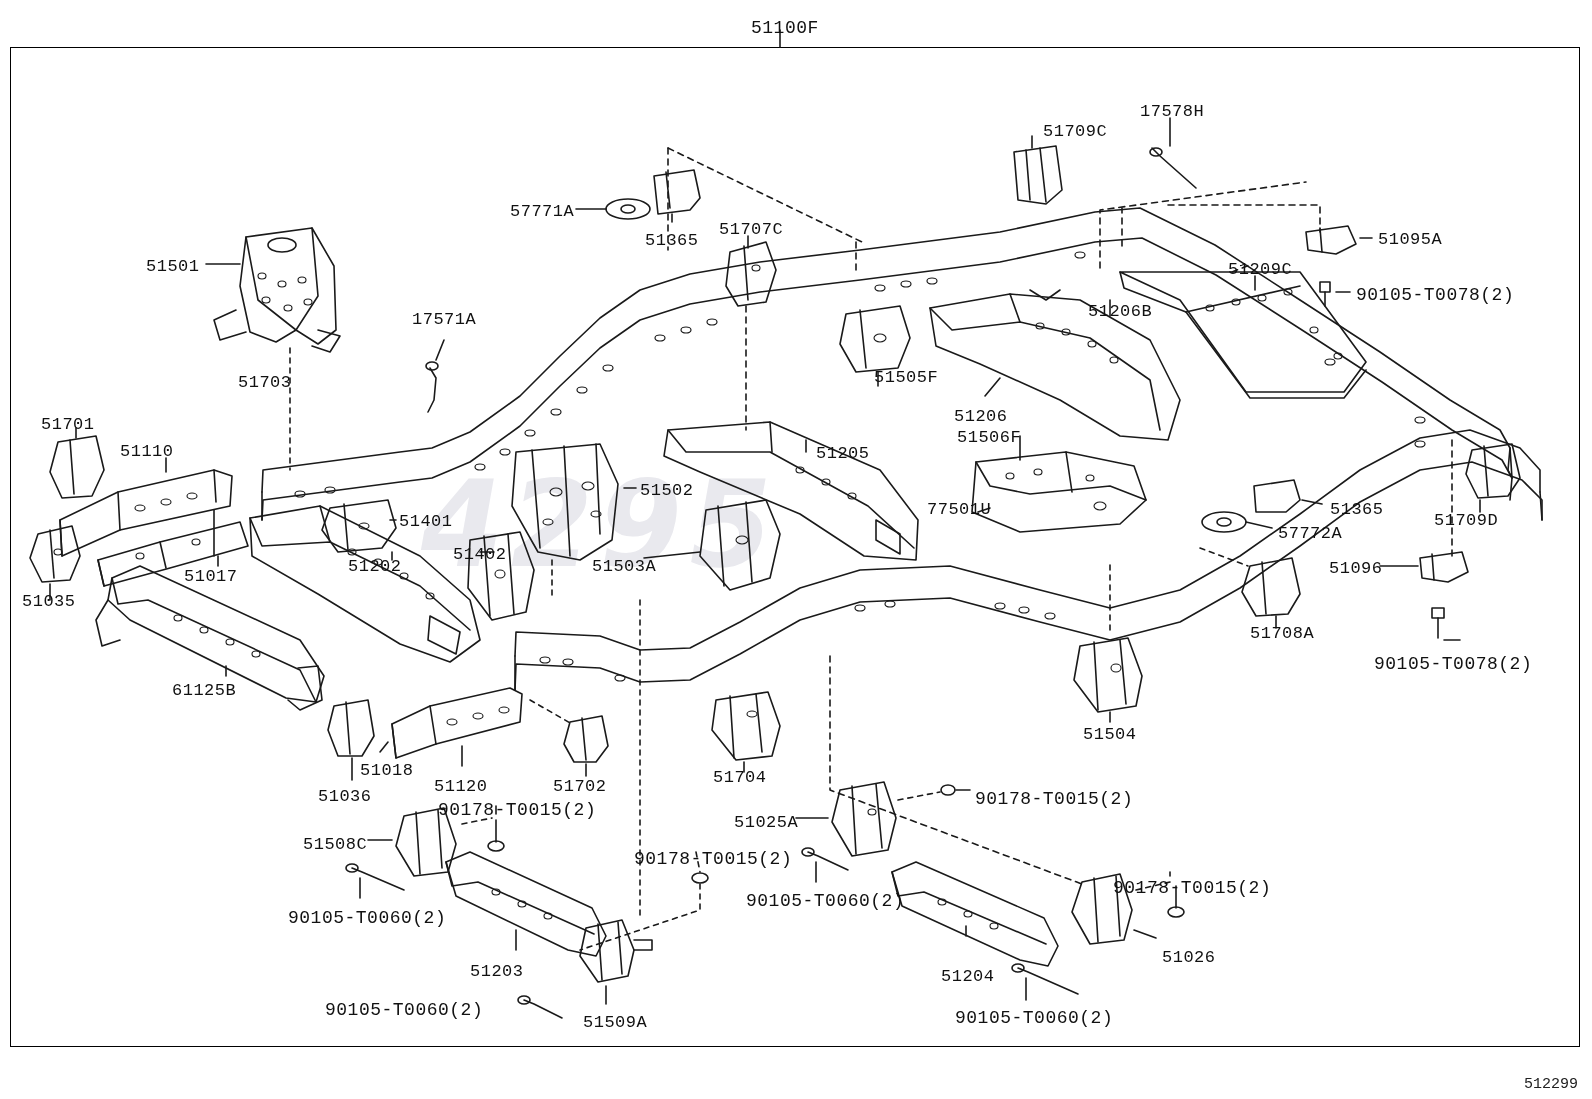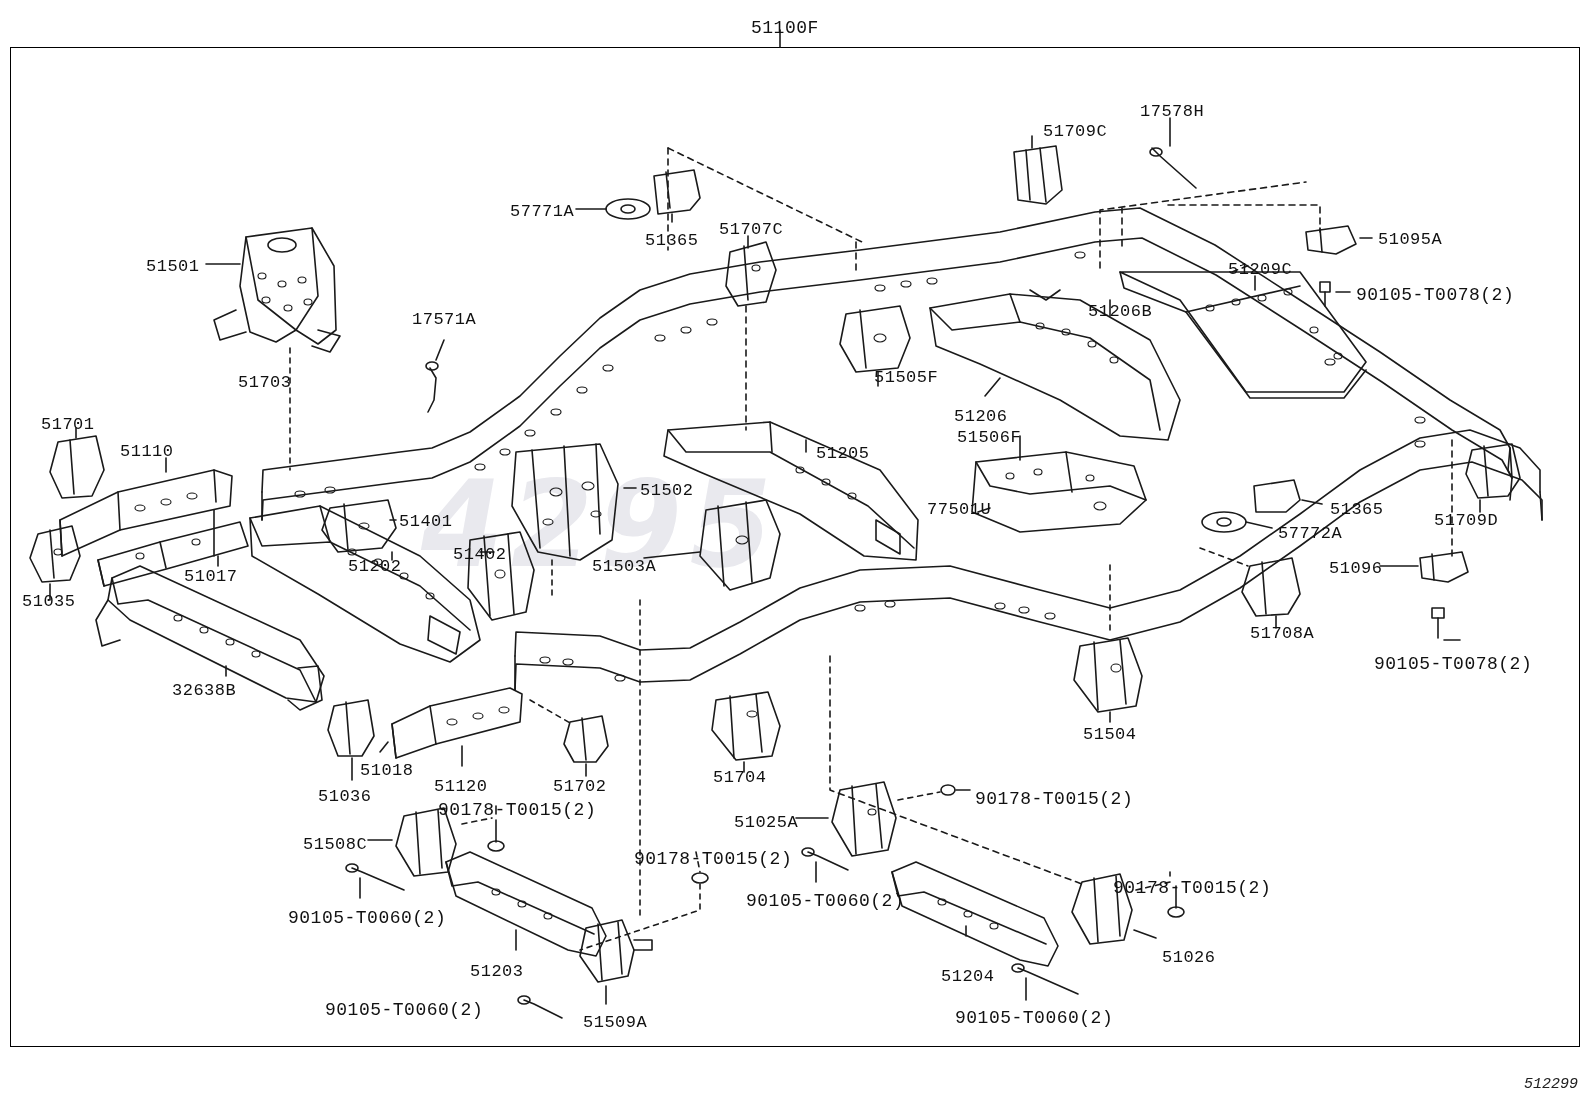--- a/index.html
+++ b/index.html
@@ -2,21 +2,21 @@
 <html><head>
 <meta charset="utf-8">
 <style>
   html,body{margin:0;padding:0;background:#ffffff;}
   body{width:1592px;height:1099px;position:relative;font-family:"Liberation Mono",monospace;color:#000;}
   #stage{position:relative;width:1592px;height:1099px;overflow:hidden;}
   #frame-border{position:absolute;left:10px;top:47px;width:1570px;height:1000px;border:1px solid #000;box-sizing:border-box;}
   .lbl{position:absolute;font-family:"Liberation Mono",monospace;font-size:17px;letter-spacing:0.5px;white-space:nowrap;color:#111;}
   .lbl.small{font-size:18px;}
   #title-label{font-size:18px;}
-  #diagram-id{position:absolute;right:14px;bottom:6px;font-size:15px;color:#222;font-style:italic;}
+  #diagram-id{position:absolute;right:14px;bottom:6px;font-size:15px;color:#222;}
   svg.art{position:absolute;left:0;top:0;width:1592px;height:1099px;pointer-events:none;}
   .wm{position:absolute;left:420px;top:455px;font-family:"DejaVu Sans",sans-serif;font-size:120px;font-weight:700;color:#e9e9ee;letter-spacing:6px;transform:skewX(-10deg);user-select:none;}
   .wm2{position:absolute;left:560px;top:545px;font-family:"DejaVu Sans",sans-serif;font-size:54px;font-weight:700;color:#eeeef2;letter-spacing:4px;transform:skewX(-10deg);user-select:none;}
 </style>
 </head>
 <body>
 
 <div id="stage">
 
   <div class="wm">4295</div>
@@ -428,21 +428,21 @@
   <div class="lbl" style="left:927px;top:500px;">77501U</div>
   <div class="lbl" style="left:1278px;top:524px;">57772A</div>
   <div class="lbl" style="left:348px;top:557px;">51202</div>
   <div class="lbl" style="left:453px;top:545px;">51402</div>
   <div class="lbl" style="left:592px;top:557px;">51503A</div>
   <div class="lbl" style="left:184px;top:567px;">51017</div>
   <div class="lbl" style="left:1329px;top:559px;">51096</div>
   <div class="lbl" style="left:22px;top:592px;">51035</div>
   <div class="lbl" style="left:1250px;top:624px;">51708A</div>
   <div class="lbl small" style="left:1374px;top:654px;">90105-T0078(2)</div>
-  <div class="lbl" style="left:172px;top:681px;">32638B</div>
+  <div class="lbl" style="left:172px;top:681px;">61125B</div>
   <div class="lbl" style="left:1083px;top:725px;">51504</div>
   <div class="lbl" style="left:360px;top:761px;">51018</div>
   <div class="lbl" style="left:434px;top:777px;">51120</div>
   <div class="lbl" style="left:553px;top:777px;">51702</div>
   <div class="lbl" style="left:713px;top:768px;">51704</div>
   <div class="lbl" style="left:318px;top:787px;">51036</div>
   <div class="lbl small" style="left:438px;top:800px;">90178-T0015(2)</div>
   <div class="lbl small" style="left:975px;top:789px;">90178-T0015(2)</div>
   <div class="lbl" style="left:734px;top:813px;">51025A</div>
   <div class="lbl" style="left:303px;top:835px;">51508C</div>

